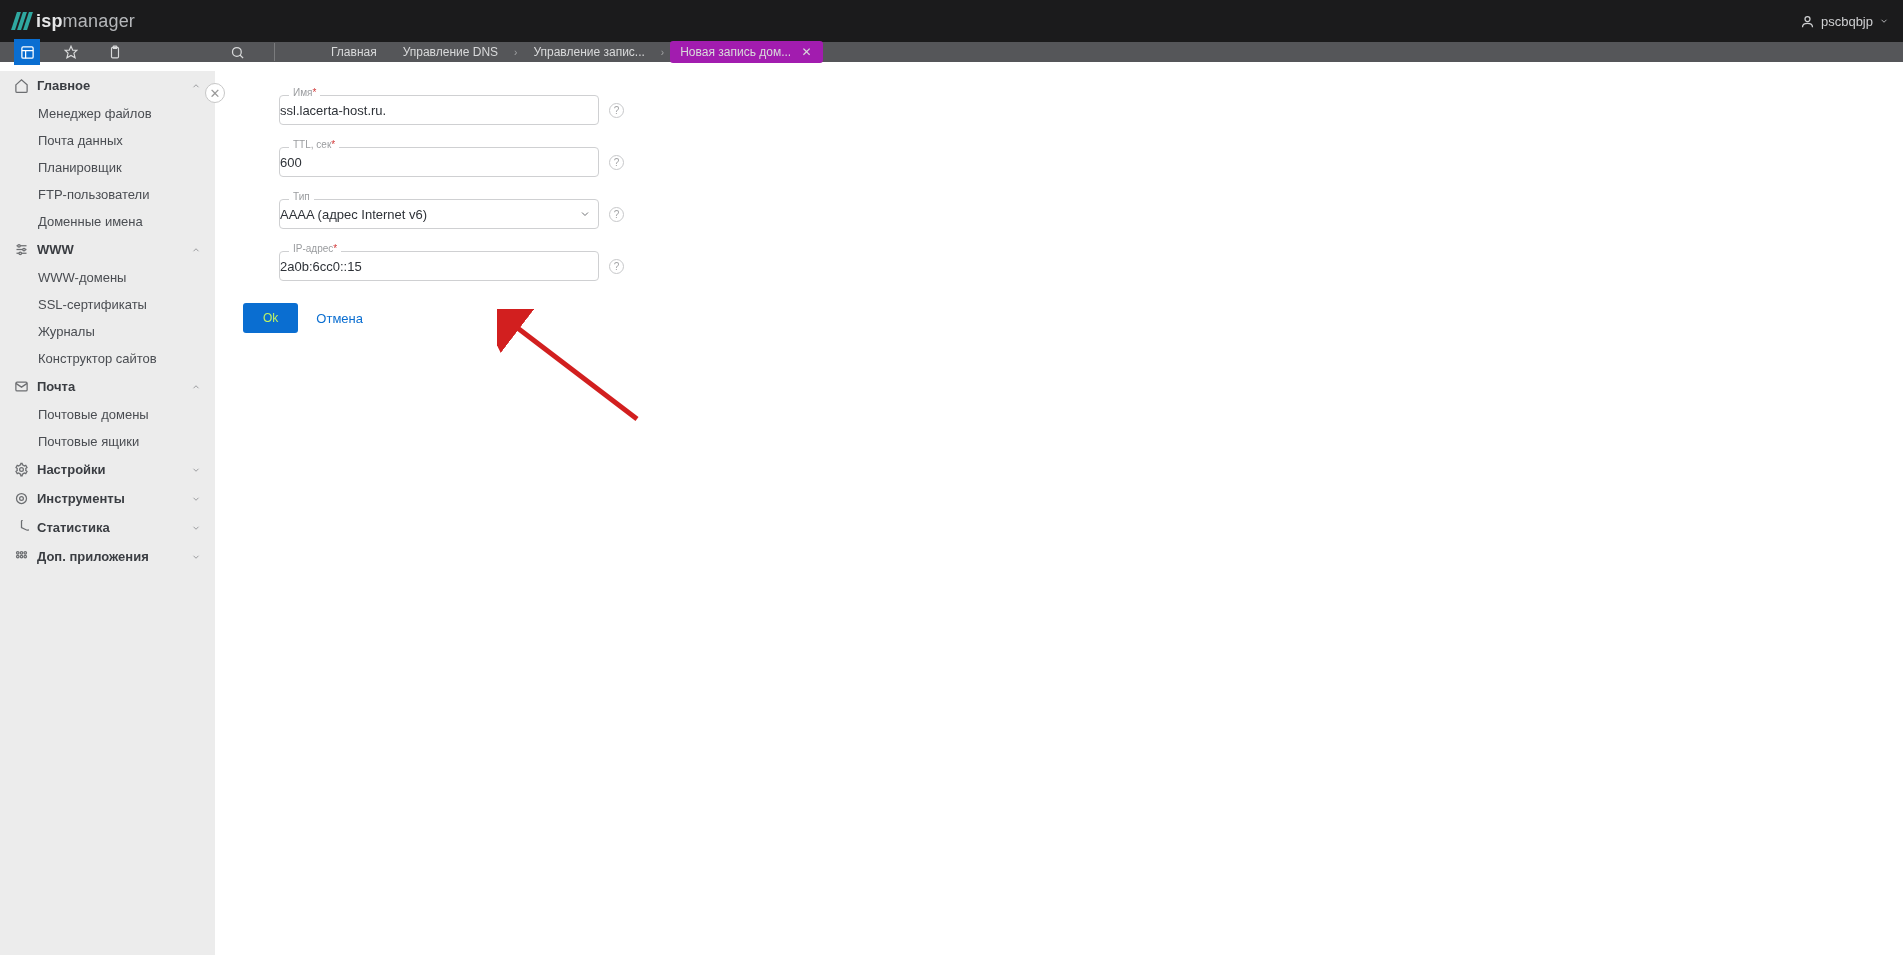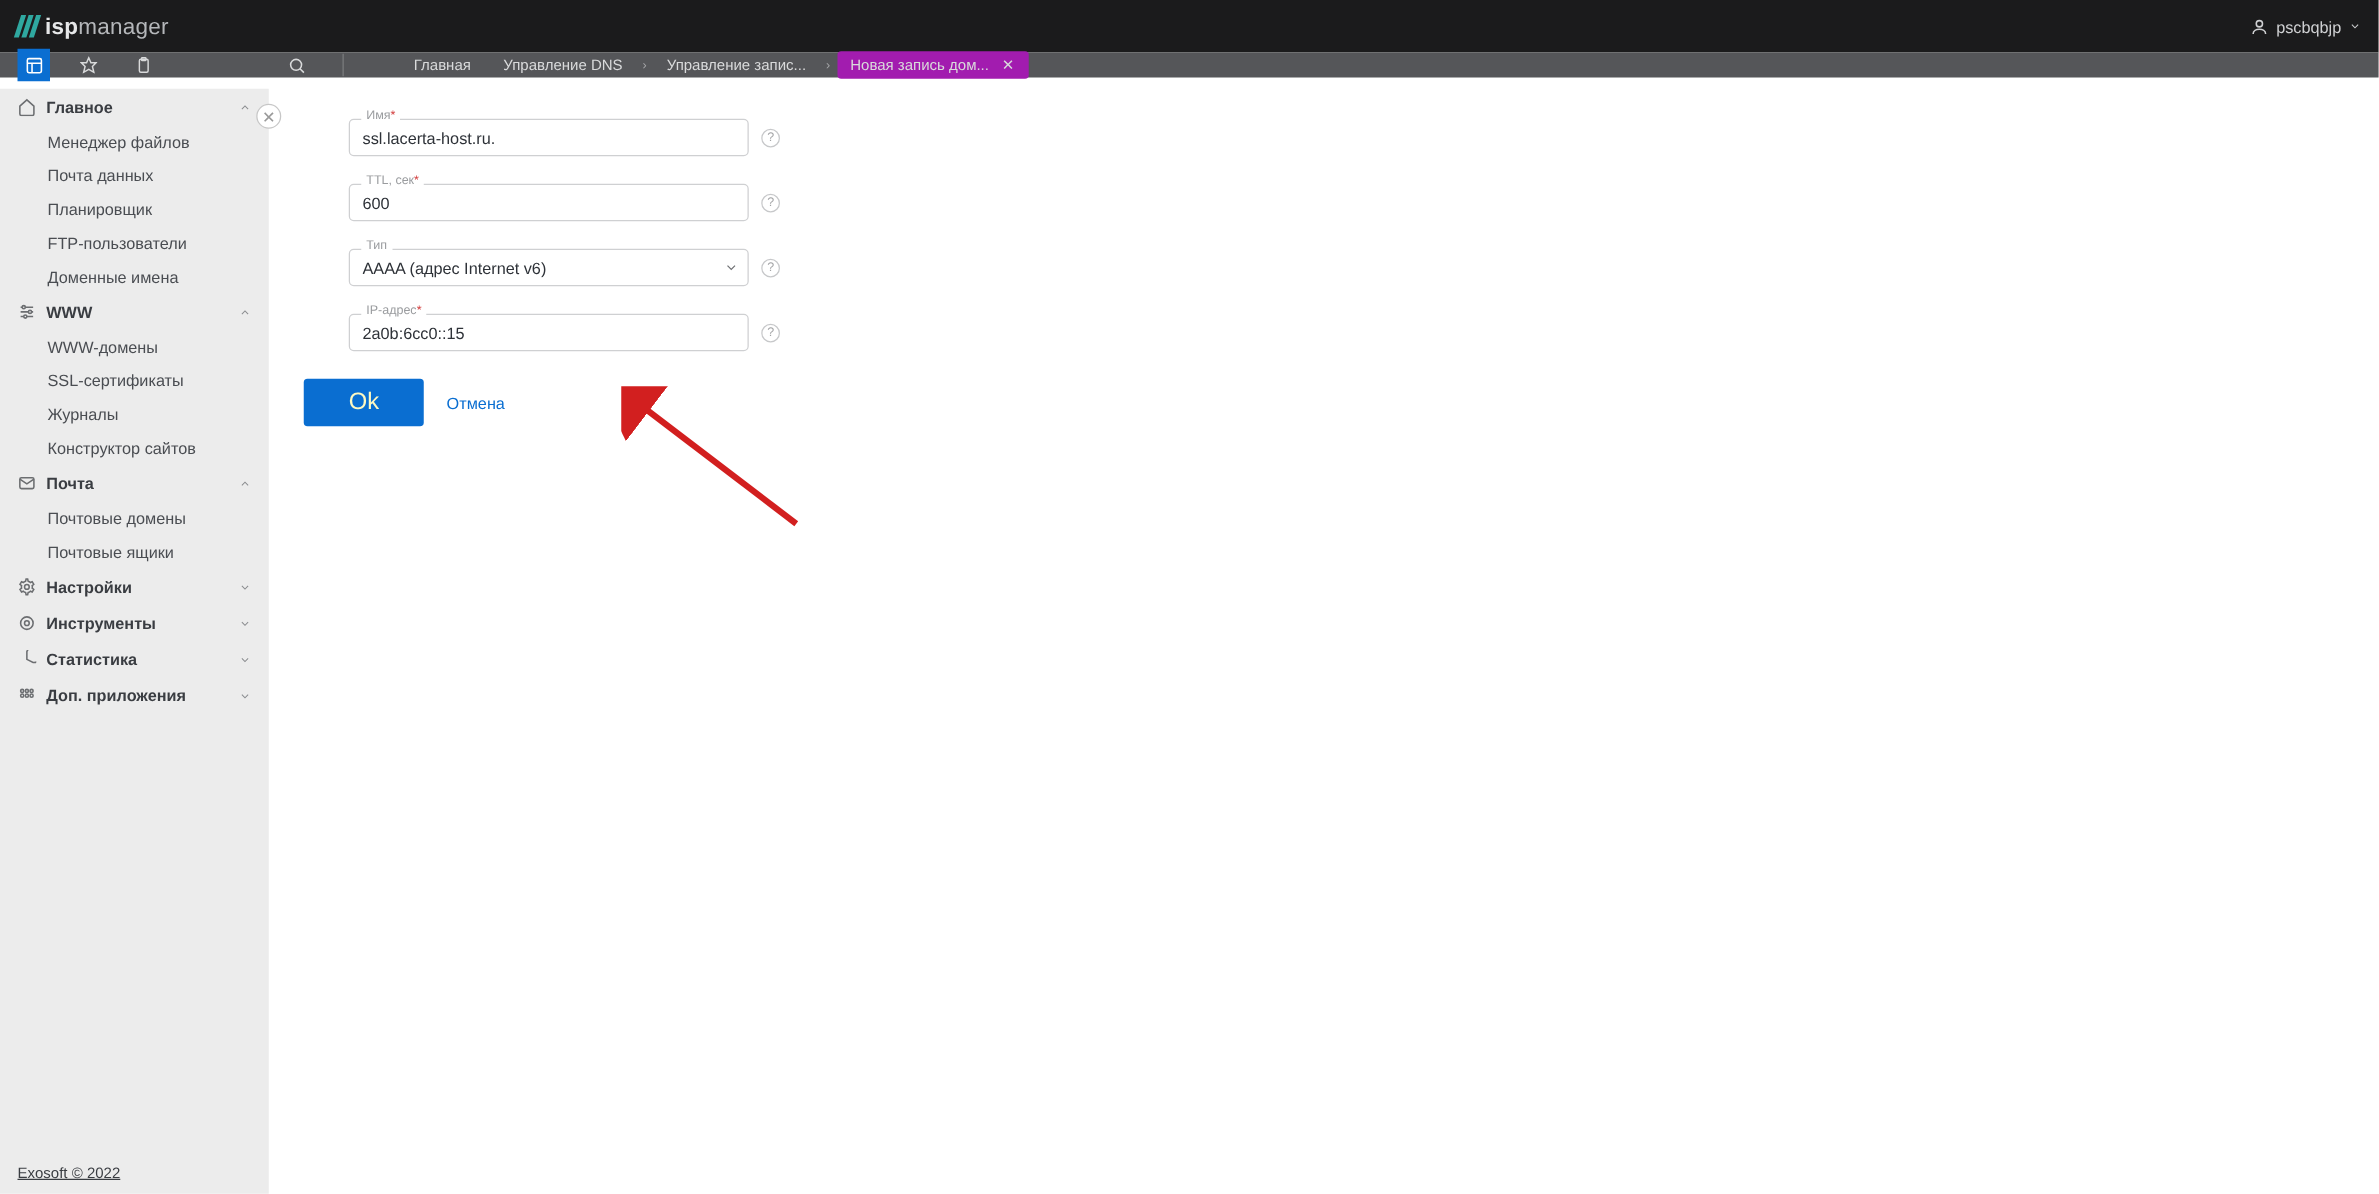--- a/index.html
+++ b/index.html
@@ -42,27 +42,27 @@
 
 .main { flex: 1; padding: 24px 28px; position: relative; }
 .page-title { display: flex; align-items: center; gap: 10px; font-size: 22px; font-weight: bold; color: #2e3238; margin-bottom: 22px; }
 .title-icons { display: flex; gap: 6px; color: #6f7174; }
 .title-icons svg { width: 18px; height: 18px; cursor: pointer; }
 
 .field { position: relative; margin-bottom: 22px; width: 345px; display: flex; align-items: center; margin-left: 36px; }
 .input-wrap { position: relative; width: 320px; }
 .field-label { position: absolute; top: -8px; left: 10px; background: #fff; padding: 0 4px; font-size: 10px; color: #9a9c9f; z-index: 2; }
 .field-label .req { color: #d23a3a; }
-.txt-input { width: 100%; height: 30px; border: 1px solid #cfd0d2; border-radius: 4px; padding: 0 10px; font-size: 13px; color: #2e3238; outline: none; }
+.txt-input { width: 100%; height: 30px; border: 1px solid #cfd0d2; border-radius: 4px; padding: 0 0; font-size: 13px; color: #2e3238; outline: none; }
 .select-wrap { position: relative; }
 .select-caret { position: absolute; right: 8px; top: 50%; transform: translateY(-50%); color: #6f7174; pointer-events: none; }
 .help { width: 15px; height: 15px; border: 1px solid #c7c8ca; border-radius: 50%; display: flex; align-items: center; justify-content: center; color: #a3a4a6; font-size: 10px; margin-left: 10px; cursor: pointer; }
 
 .actions { display: flex; align-items: center; gap: 18px; margin-top: 16px; }
-.btn-primary { background: #0a6ed1; color: #fef9c3; border: none; border-radius: 3px; padding: 8px 36px; font-size: 19px; cursor: pointer; position: relative; }
+.btn-primary { background: #0a6ed1; color: #bef264; border: none; border-radius: 3px; padding: 8px 20px; font-size: 12px; cursor: pointer; position: relative; }
 .btn-cancel { color: #0a6ed1; cursor: pointer; font-size: 13px; }
 
 
 .arrow-overlay { position: absolute; left: 282px; top: 238px; pointer-events: none; }
 </style>
 </head>
 <body>
 
 <div class="top-header">
   <div class="logo-wrap">
@@ -226,21 +226,20 @@
               <circle cx="12" cy="12" r="2"></circle>
               <circle cx="18" cy="12" r="2"></circle>
             </svg>
             <span>Доп. приложения</span>
           </span>
           <svg class="chev" viewBox="0 0 24 24" fill="none" stroke="currentColor" stroke-width="2">
             <polyline points="6 9 12 15 18 9"></polyline>
           </svg>
         </div>
       </div>
-    <div class="sidebar-footer">Exosoft © 2022</div>
   </div>
 
   <div class="main">
 
     <div class="field">
       <div class="input-wrap">
         <span class="field-label"><span>Имя</span><span class="req">*</span></span>
         <input class="txt-input" value="ssl.lacerta-host.ru." style="">
       </div>
       <span class="help">?</span>

